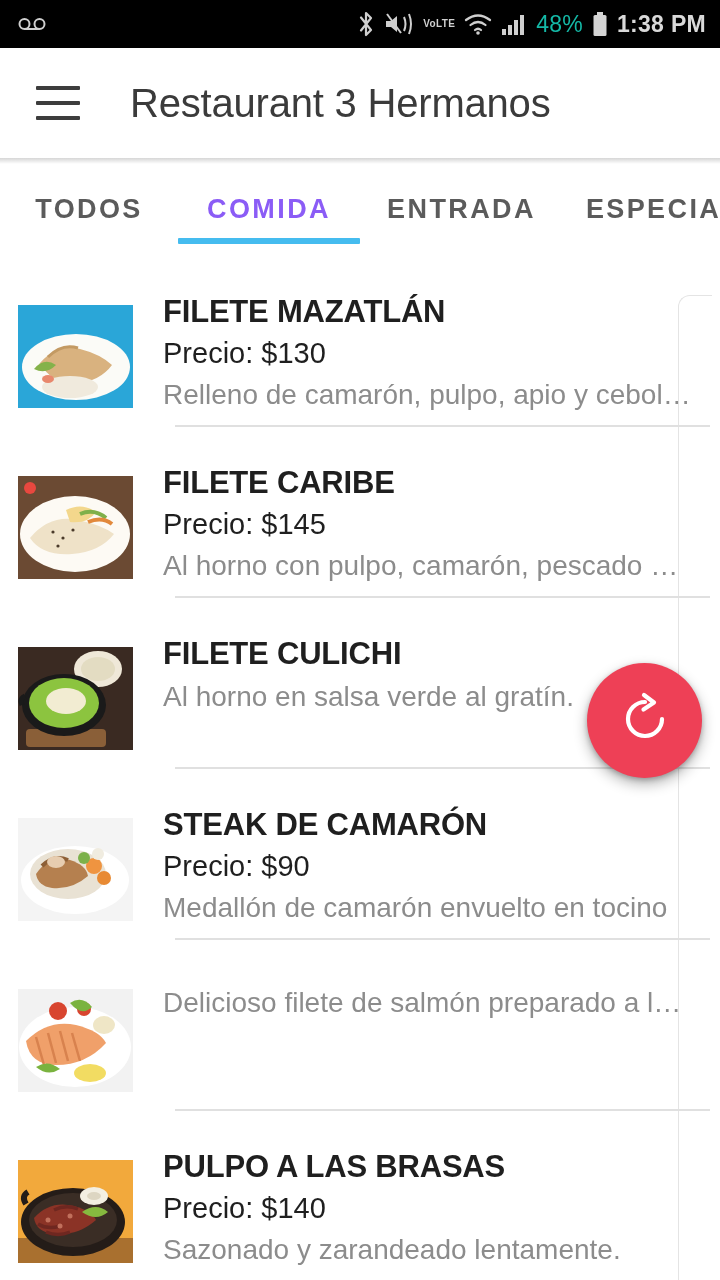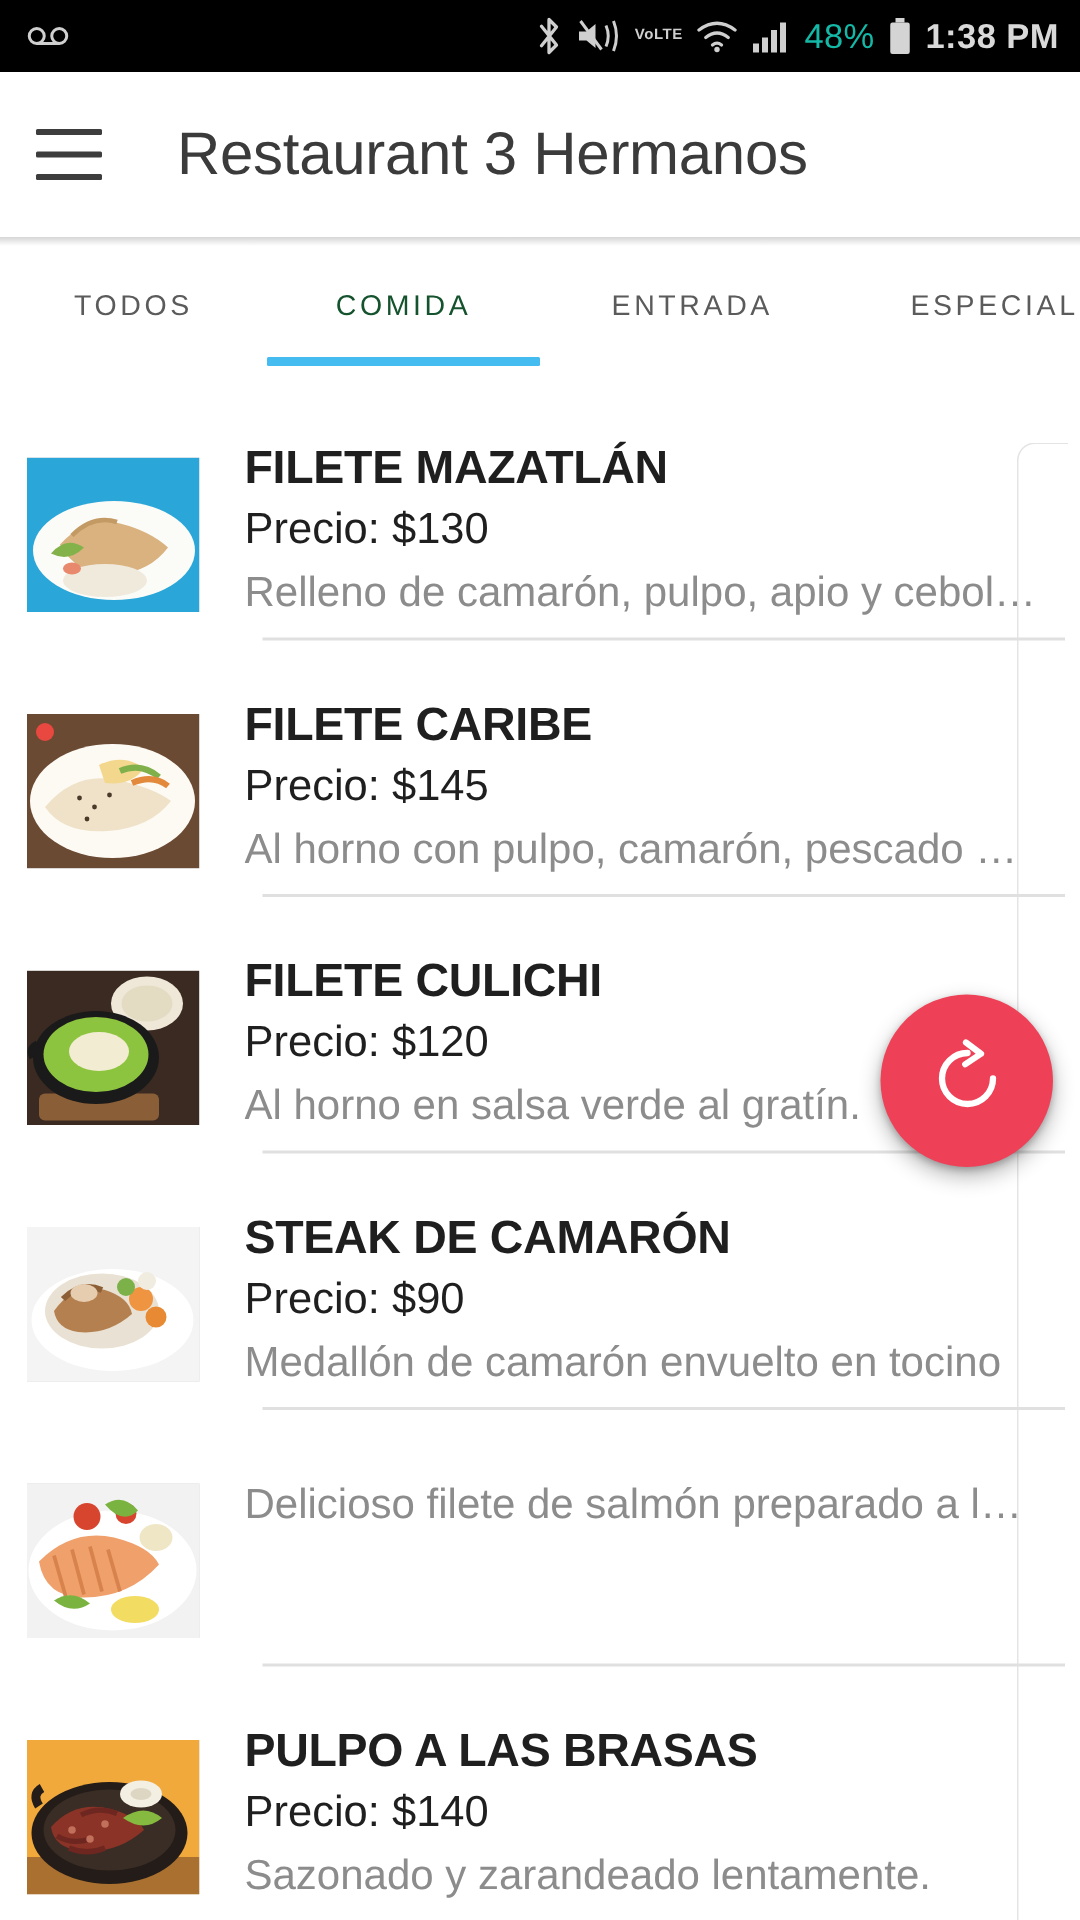--- a/index.html
+++ b/index.html
@@ -28,21 +28,21 @@
   .volte{
     display:flex; flex-direction:row; align-items:center; justify-content:center;
     line-height:.82; font-size:10px; font-weight:700; color:#cfcfcf; letter-spacing:.4px;
   }
 
   
   .appbar{
     height:110px; width:100%;
     background:#ffffff;
     display:flex; align-items:center;
-    padding-left:24px;
+    padding-left:36px;
     position:relative; z-index:30;
   }
   .appbar:after{
     content:""; position:absolute; left:0; right:0; bottom:-6px; height:6px;
     background:linear-gradient(to bottom, rgba(0,0,0,.16), rgba(0,0,0,0));
   }
   .hamburger{
     width:44px; height:34px;
     display:flex; flex-direction:column; justify-content:space-between;
     cursor:pointer; flex:0 0 auto;
@@ -58,25 +58,25 @@
   .tabbar{
     height:98px; width:100%;
     background:#ffffff;
     display:flex; align-items:flex-start;
     position:relative; overflow:hidden; z-index:20;
   }
   .tab{
     height:98px;
     display:flex; align-items:flex-start; justify-content:center;
     padding:36px 0 0 0;
-    font-size:19px; letter-spacing:2.4px; font-weight:400;
+    font-size:27px; letter-spacing:2.4px; font-weight:700;
     color:#5b5b5b; white-space:nowrap; cursor:pointer;
     position:relative; flex:0 0 auto;
   }
-  .tab.active{ color:#14532d; }
+  .tab.active{ color:#8b5cf6; }
   .tab .tab-underline{
     position:absolute; bottom:12px; left:0; right:0; height:6px;
     background:#45bcef; border-radius:1px;
   }
 
   
   .list{
     position:absolute; left:0; top:256px; right:0; bottom:0;
     background:#ffffff; overflow:hidden;
   }
@@ -276,21 +276,20 @@
         <ellipse cx="80" cy="22" rx="17" ry="12" fill="#e3dcc2"></ellipse>
         <rect x="8" y="82" width="80" height="18" rx="4" fill="#8a5f38"></rect>
         <ellipse cx="46" cy="58" rx="42" ry="31" fill="#1a1a1a"></ellipse>
         <ellipse cx="46" cy="56" rx="35" ry="25" fill="#8cc43f"></ellipse>
         <ellipse cx="48" cy="54" rx="20" ry="13" fill="#f2ecd2"></ellipse>
         <path d="M4 58 q-3 -6 3 -9" stroke="#1a1a1a" stroke-width="5" fill="none"></path>
       </svg>
     </div>
     <div class="row-body">
       <div class="row-title">FILETE CULICHI</div>
-      <div class="row-price">Precio: $120</div>
       <div class="row-desc">Al horno en salsa verde al gratín.</div>
     </div>
     <div class="divider"></div>
   </div>
 
   <div class="row">
     <div class="thumb">
       <svg viewBox="0 0 115 103" preserveAspectRatio="none">
         <rect width="115" height="103" fill="#f4f4f4"></rect>
         <ellipse cx="57" cy="62" rx="54" ry="34" fill="#ffffff"></ellipse>

